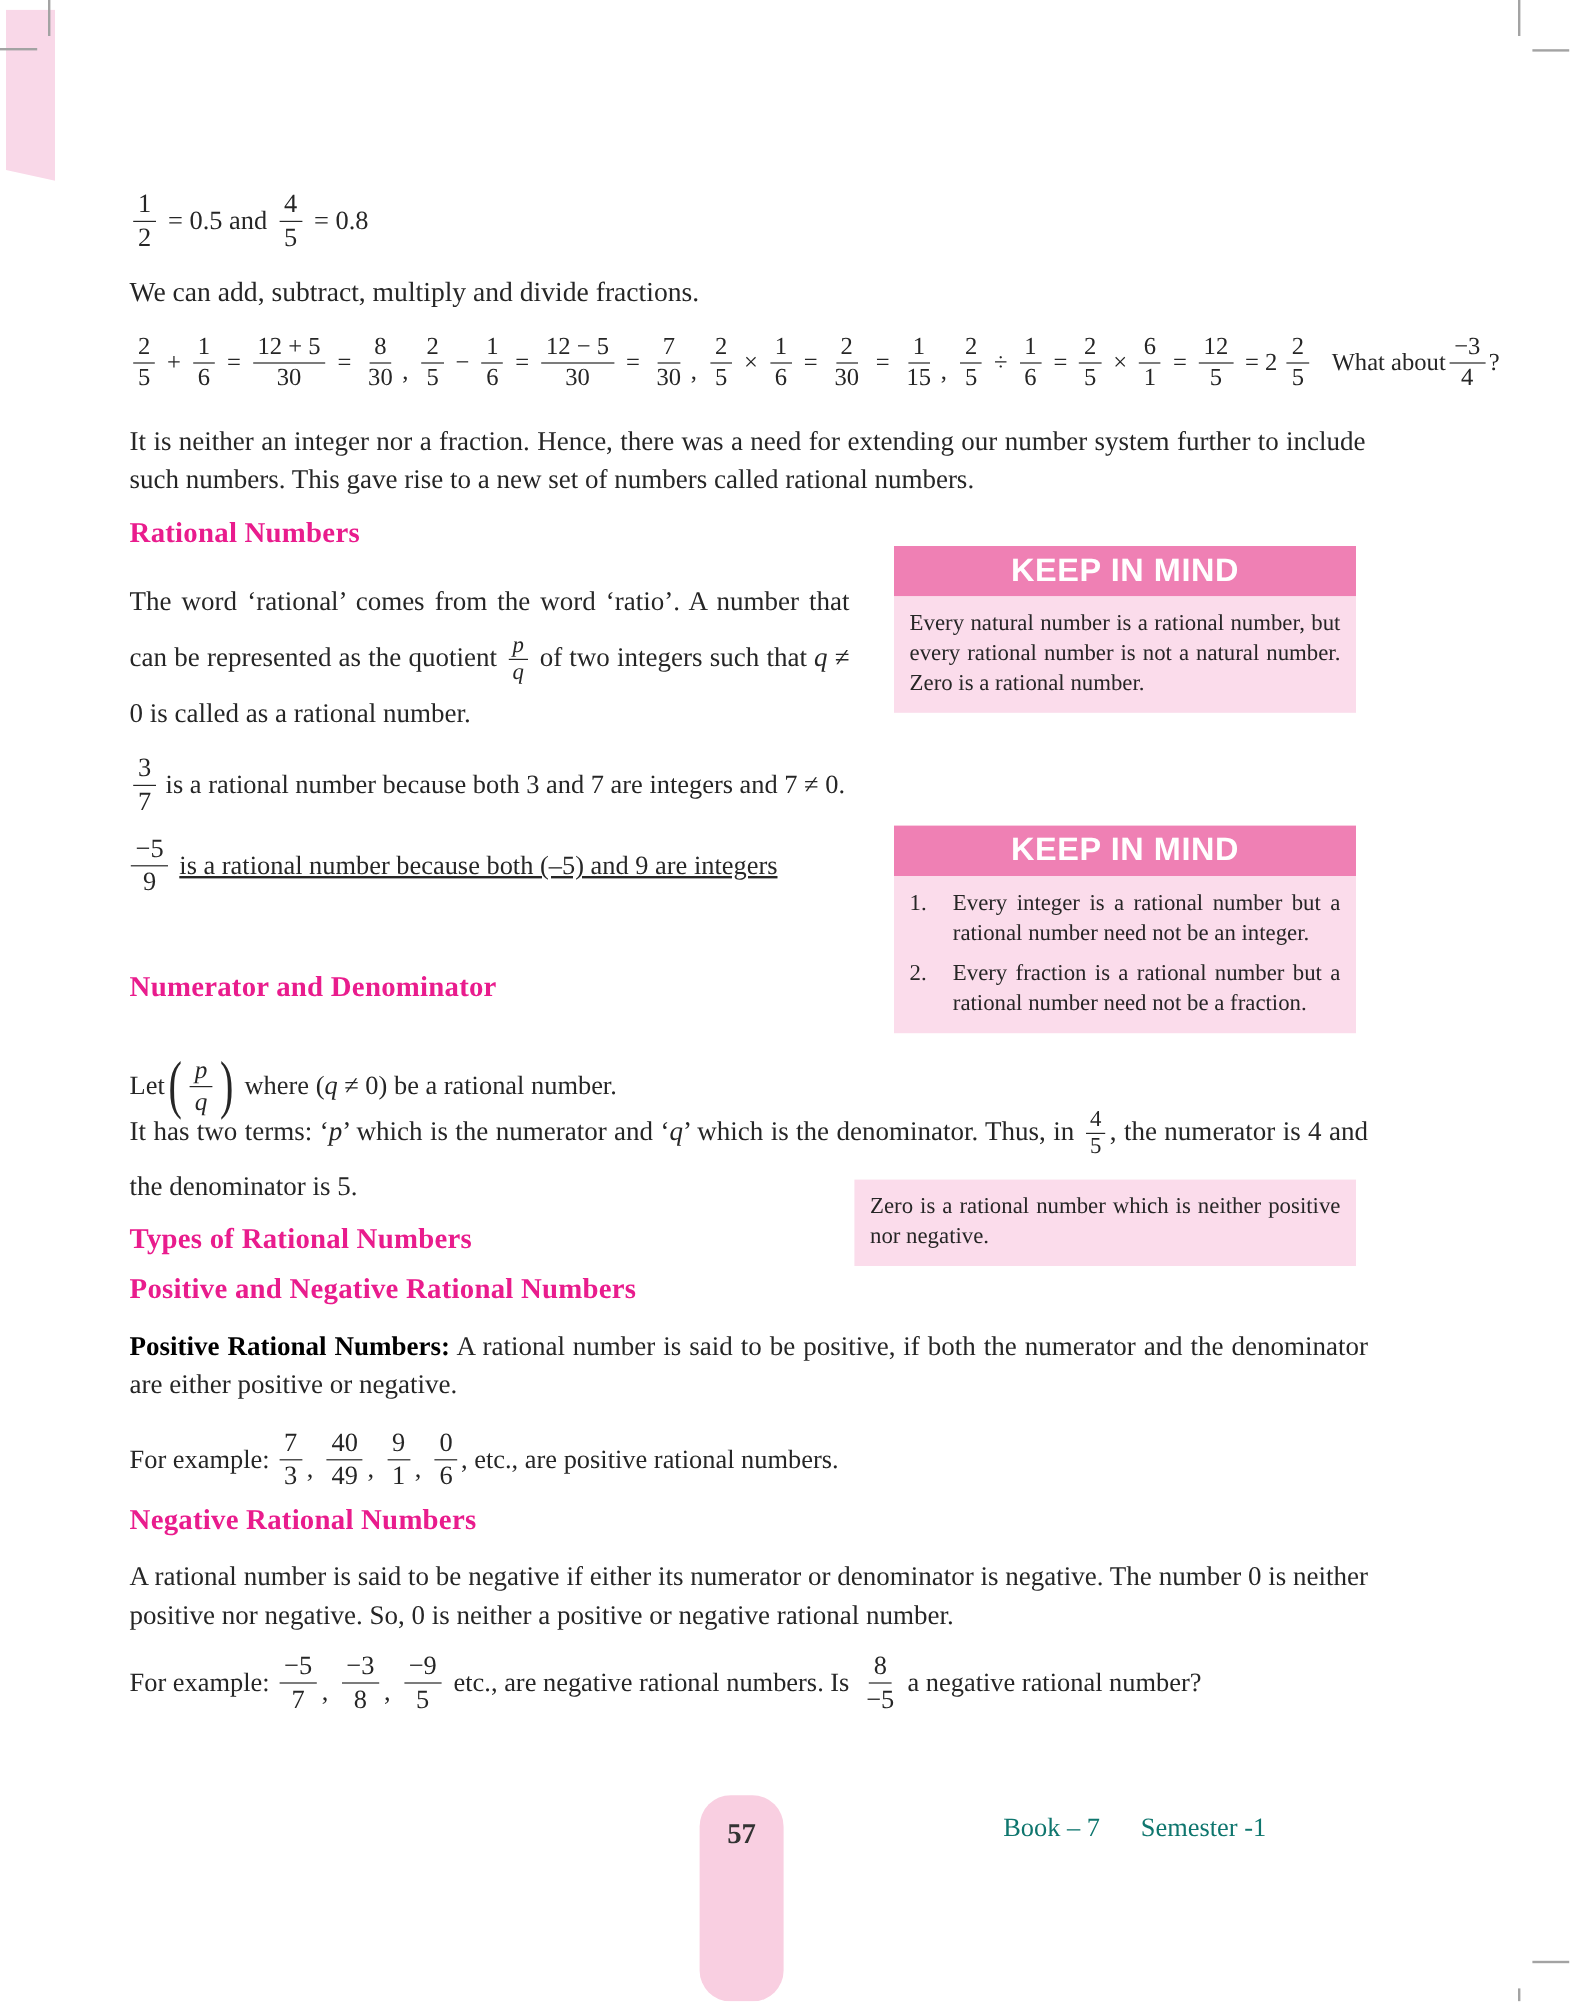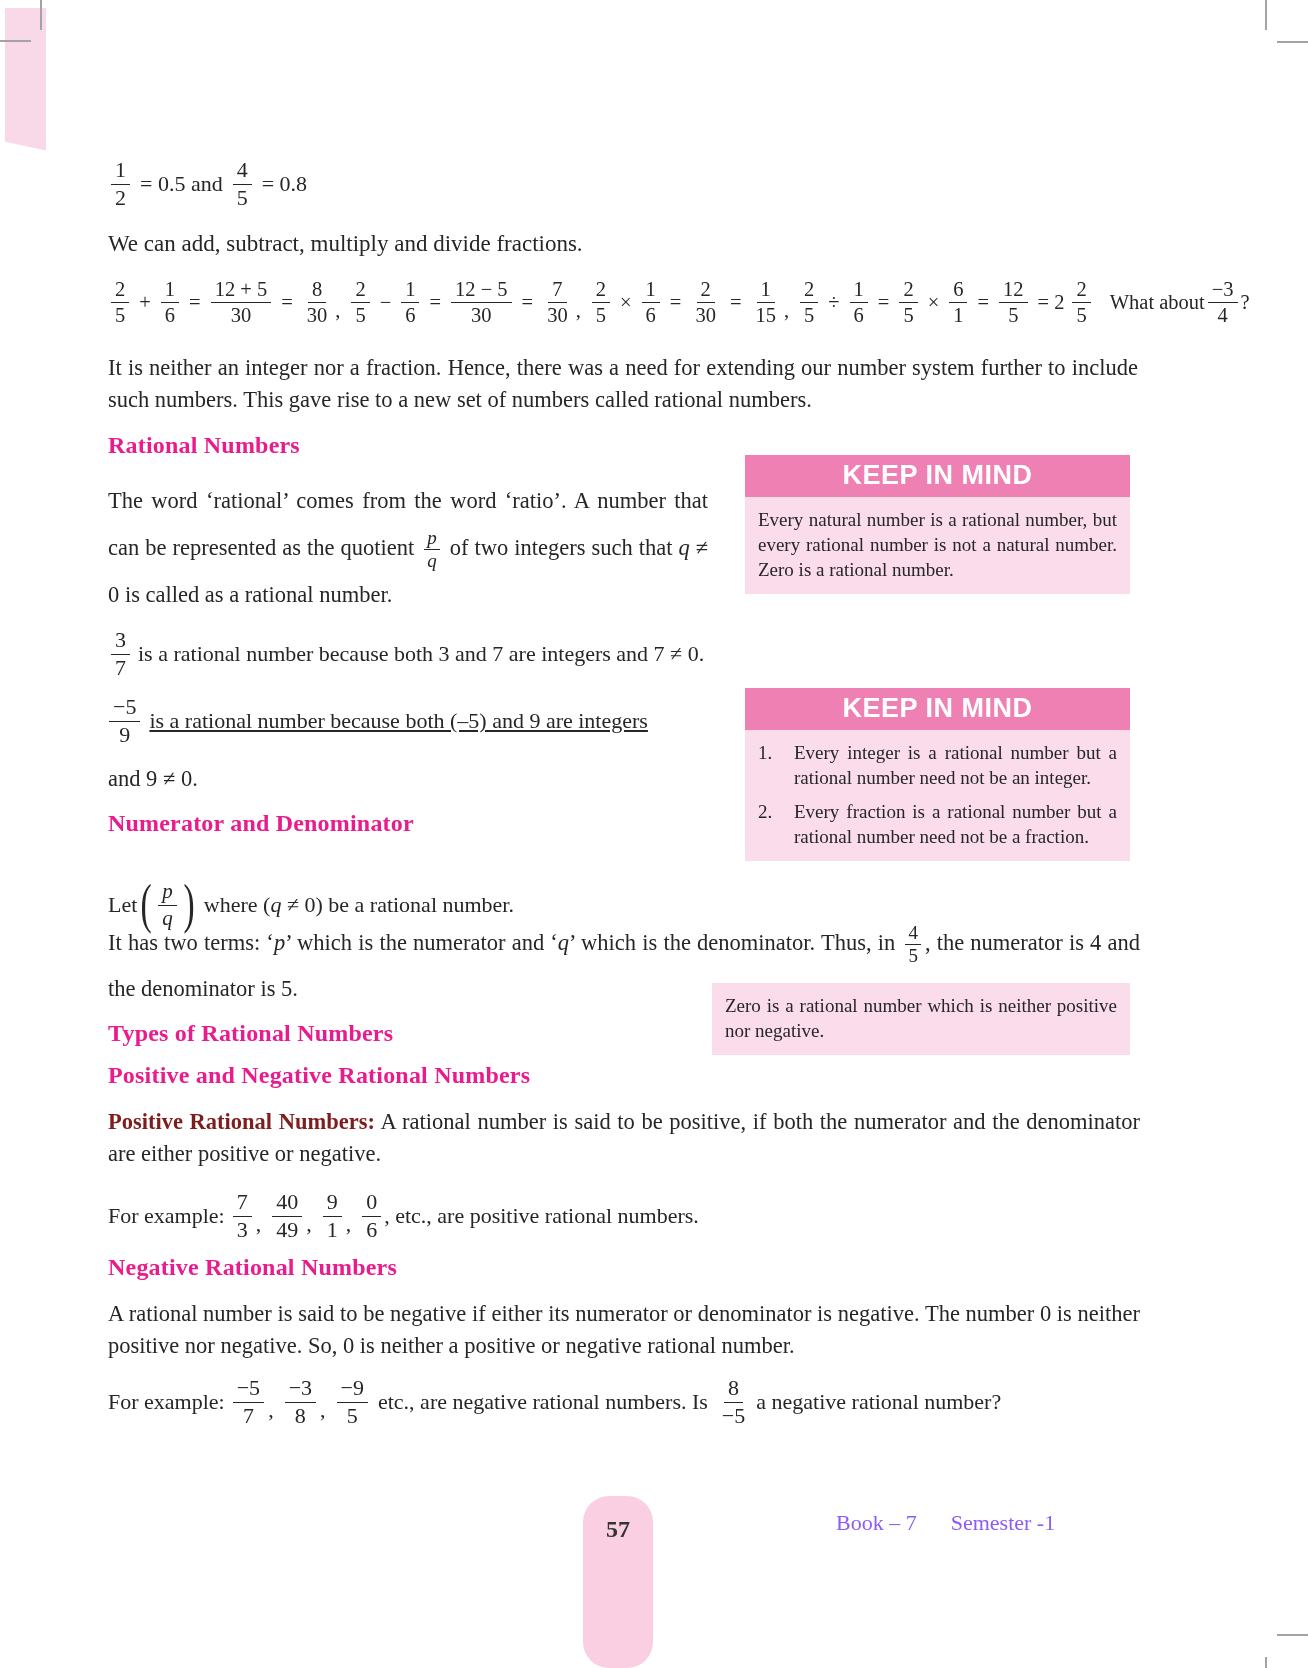--- a/index.html
+++ b/index.html
@@ -38,21 +38,21 @@
   .pb-head.deep{background:#f074ad;font-size:26px;}
   .pb-body{background:#fbdceb;padding:10px 13px 12px;font-size:19px;line-height:1.32;text-align:justify;}
   .pb-item{display:flex;margin-top:9px;}
   .pb-item:first-child{margin-top:0;}
   .pb-item .no{width:36px;flex:none;}
   .pb-item .tx{flex:1;text-align:justify;}
   
   .pill{position:absolute;left:583px;top:1496px;width:70px;height:172px;border-radius:26px;
         background:#f9cfe1;text-align:center;}
   .pill .num{padding-top:20px;font-weight:700;font-size:24px;color:#333333;}
-  .footer{position:absolute;left:836px;top:1510px;font-size:22px;display:flex;gap:34px;color:#8b5cf6;}
+  .footer{position:absolute;left:836px;top:1510px;font-size:22px;display:flex;gap:34px;color:#0f766e;}
 </style>
 </head>
 <body>
 
 <div class="page">
 
   <div class="corner-tab"></div>
   <div class="crop" style="left:40px;top:0;width:2px;height:30px;"></div>
   <div class="crop" style="left:0;top:40px;width:31px;height:2px;"></div>
   <div class="crop" style="left:1265px;top:0;width:2px;height:30px;"></div>
@@ -200,21 +200,20 @@
     <span style="margin-left:5px;">is a rational number because both 3 and 7 are integers and 7 ≠ 0.</span>
   </div>
 
   <div class="mathrow" style="left:106px;top:695px;font-size:22px;">
     <span class="fr">
         <span class="n">−5</span>
         <span class="d">9</span>
       </span>
     <span style="margin-left:6px;text-decoration:underline;">is a rational number because both (–5) and 9 are integers</span>
   </div>
-  <div class="para plain" style="left:108px;top:763px;width:400px;">and 9 ≠ 0.</div>
 
   <div class="pinkbox" style="left:745px;top:688px;width:385px;">
     <div class="pb-head">KEEP IN MIND</div>
     <div class="pb-body">
       <div class="pb-item">
         <span class="no">1.</span>
         <span class="tx">Every integer is a rational number but a rational number need not be an integer.</span>
       </div>
       <div class="pb-item">
         <span class="no">2.</span>
@@ -245,21 +244,21 @@
   </div>
 
   <div class="h-mag" style="left:108px;top:1020px;">Types of Rational Numbers</div>
   <div class="h-mag" style="left:108px;top:1062px;">Positive and Negative Rational Numbers</div>
 
   <div class="pinkbox" style="left:712px;top:983px;width:418px;">
     <div class="pb-body">Zero is a rational number which is neither positive nor negative.</div>
   </div>
 
   <div class="para" style="left:108px;top:1106px;width:1032px;">
-    <span style="font-weight:700;color:#7f1d1d;">Positive Rational  Numbers:</span><span> A rational number is said to be positive, if both the numerator and the denominator are either positive or negative.</span>
+    <span style="font-weight:700;color:#000000;">Positive Rational  Numbers:</span><span> A rational number is said to be positive, if both the numerator and the denominator are either positive or negative.</span>
   </div>
 
   <div class="mathrow" style="left:108px;top:1190px;font-size:22px;">
     <span>For example:</span>
     <span class="fr" style="margin-left:8px;">
         <span class="n">7</span>
         <span class="d">3</span>
       </span>
       <span class="cm">,</span>
     <span class="fr">

